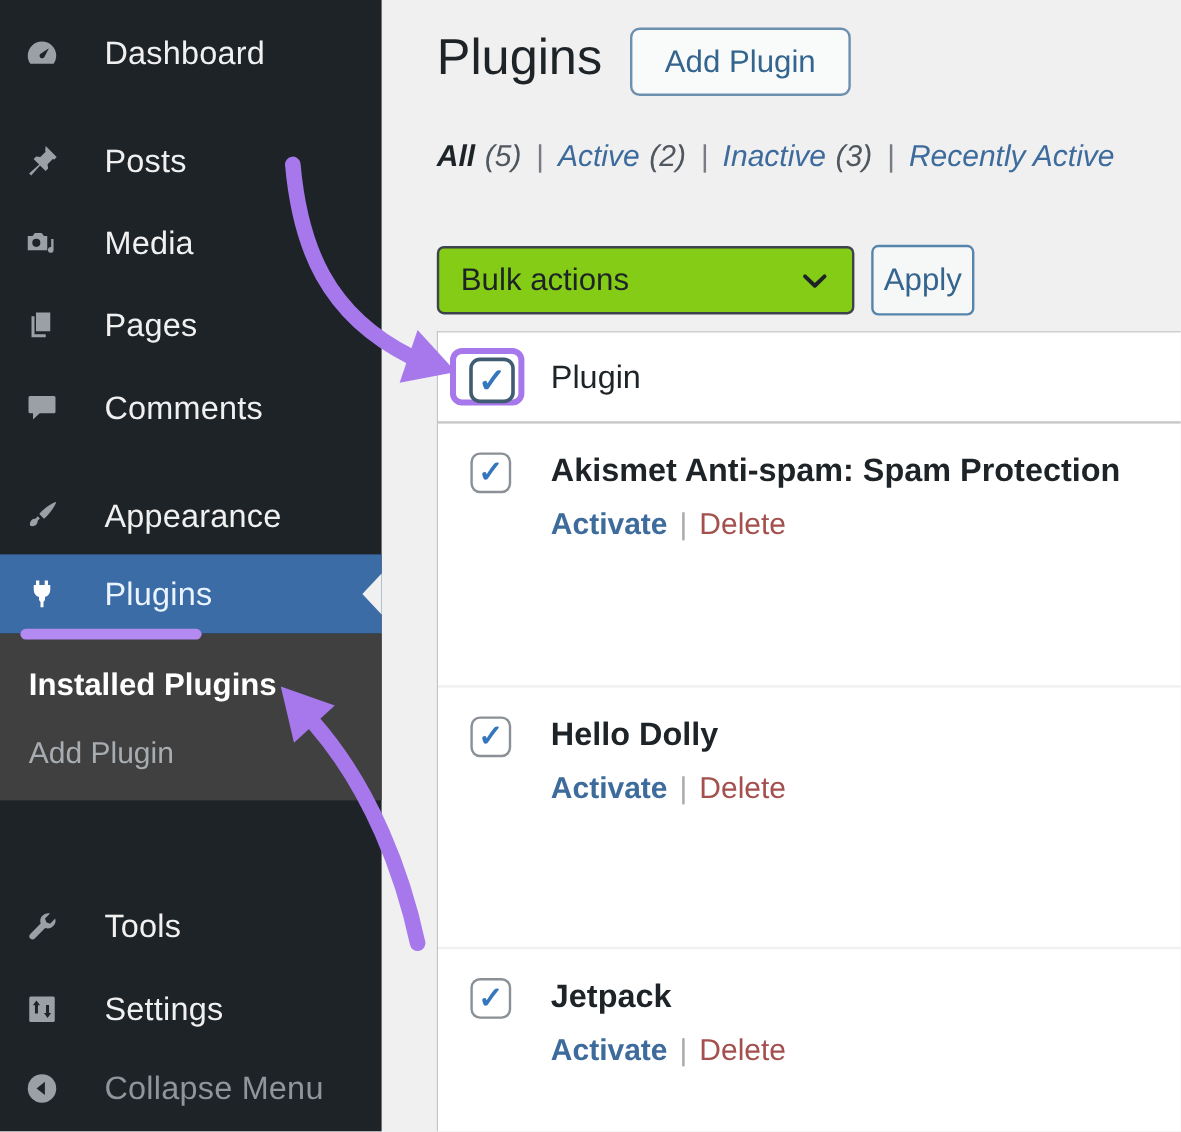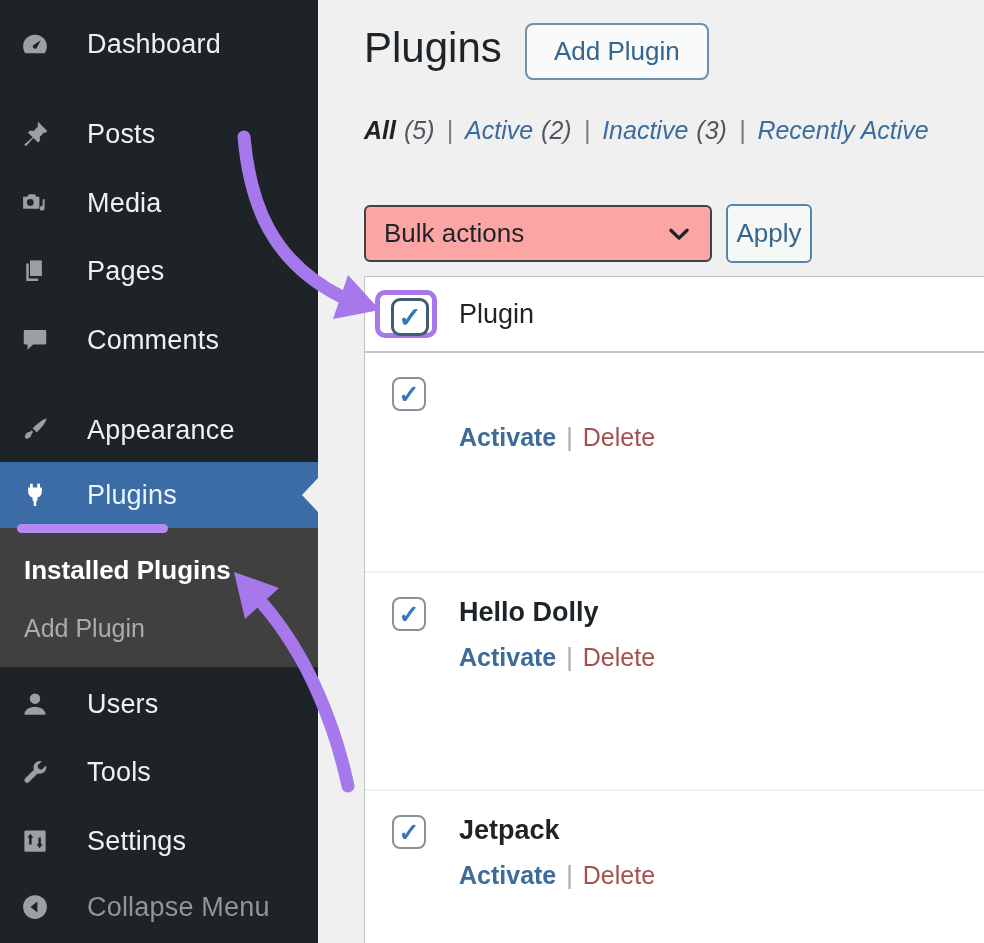--- a/index.html
+++ b/index.html
@@ -34,21 +34,21 @@
     font-size:26px; color:#33658e; display:flex; align-items:center; cursor:pointer; font-family:inherit; }
 
   #filter-bar { position:absolute; left:46px; top:116px; display:flex; align-items:center; gap:12px;
     font-size:25px; white-space:nowrap;font-style:italic; }
   .f-link { display:flex; gap:8px; align-items:baseline; cursor:pointer; }
   .f-label { color:#3c6b9c; }
   .f-link.current .f-label { color:#1d2327; font-weight:700; }
   .f-count { color:#50575e; }
   .f-sep { color:#787c82; }
 
-  #bulk-select { position:absolute; left:46px; top:205px; width:348px; height:57px; background:#fca5a5;
+  #bulk-select { position:absolute; left:46px; top:205px; width:348px; height:57px; background:#84cc16;
     border:2px solid #3c434a; border-radius:6px; display:flex; align-items:center; padding:0 16px 0 18px;
     cursor:pointer; }
   #bulk-select .val { font-size:26px; color:#1d2327; flex:1; }
   #apply-btn { position:absolute; left:408px; top:204px; width:86px; height:59px; background:#f6f7f7;
     border:2px solid #5585ad; border-radius:6px; font-size:26px; color:#33658e; cursor:pointer; font-family:inherit; }
 
   
   #plugins-table { position:absolute; left:46px; top:276px; right:0; bottom:0; background:#ffffff;
     border-top:1px solid #c3c4c7; border-left:1px solid #c3c4c7; }
   #t-head { position:relative; height:76px; border-bottom:2px solid #c6c7c9; }
@@ -151,28 +151,20 @@
 
     <div id="submenu">
       <div class="sub-item current" style="top:22px">
         <span class="lbl">Installed Plugins</span>
       </div>
       <div class="sub-item" style="top:80px">
         <span class="lbl">Add Plugin</span>
       </div>
     </div>
 
-    <div class="sb-item" style="top:676px">
-      <span class="icon">
-        <svg viewBox="0 0 24 24">
-            <path d="M12 3.5a4.2 4.2 0 1 1 0 8.4 4.2 4.2 0 0 1 0-8.4zM3.5 20.5c.3-4.2 4-6.1 8.5-6.1s8.2 1.9 8.5 6.1z"></path>
-          </svg>
-      </span>
-      <span class="lbl">Users</span>
-    </div>
 
     <div class="sb-item" style="top:813px">
       <span class="icon">
         <svg viewBox="0 0 24 24">
             <path d="M4.5 3.5h15a1 1 0 0 1 1 1v15a1 1 0 0 1-1 1h-15a1 1 0 0 1-1-1v-15a1 1 0 0 1 1-1z"></path>
             <g fill="#1d2327">
               <path d="M8.3 6.2l2.4 3.2H9.3v5.4h-2V9.4H5.9z"></path>
               <path d="M15.7 17.8l-2.4-3.2h1.4V9.2h2v5.4h1.4z"></path>
             </g>
           </svg>
@@ -245,20 +237,21 @@
         <span class="cbx" id="cb-head">
           <span class="mark">✓</span>
         </span>
         <span class="col-label">Plugin</span>
       </div>
 
       <div class="t-row" style="height:220px">
         <span class="cbx row-cb">
           <span class="mark">✓</span>
         </span>
+        <span class="row-title">Akismet Anti-spam: Spam Protection</span>
         <span class="row-actions">
           <span class="act-activate">Activate</span>
           <span class="act-sep">|</span>
           <span class="act-delete">Delete</span>
         </span>
       </div>
 
       <div class="t-row" style="height:218px">
         <span class="cbx row-cb">
           <span class="mark">✓</span>

